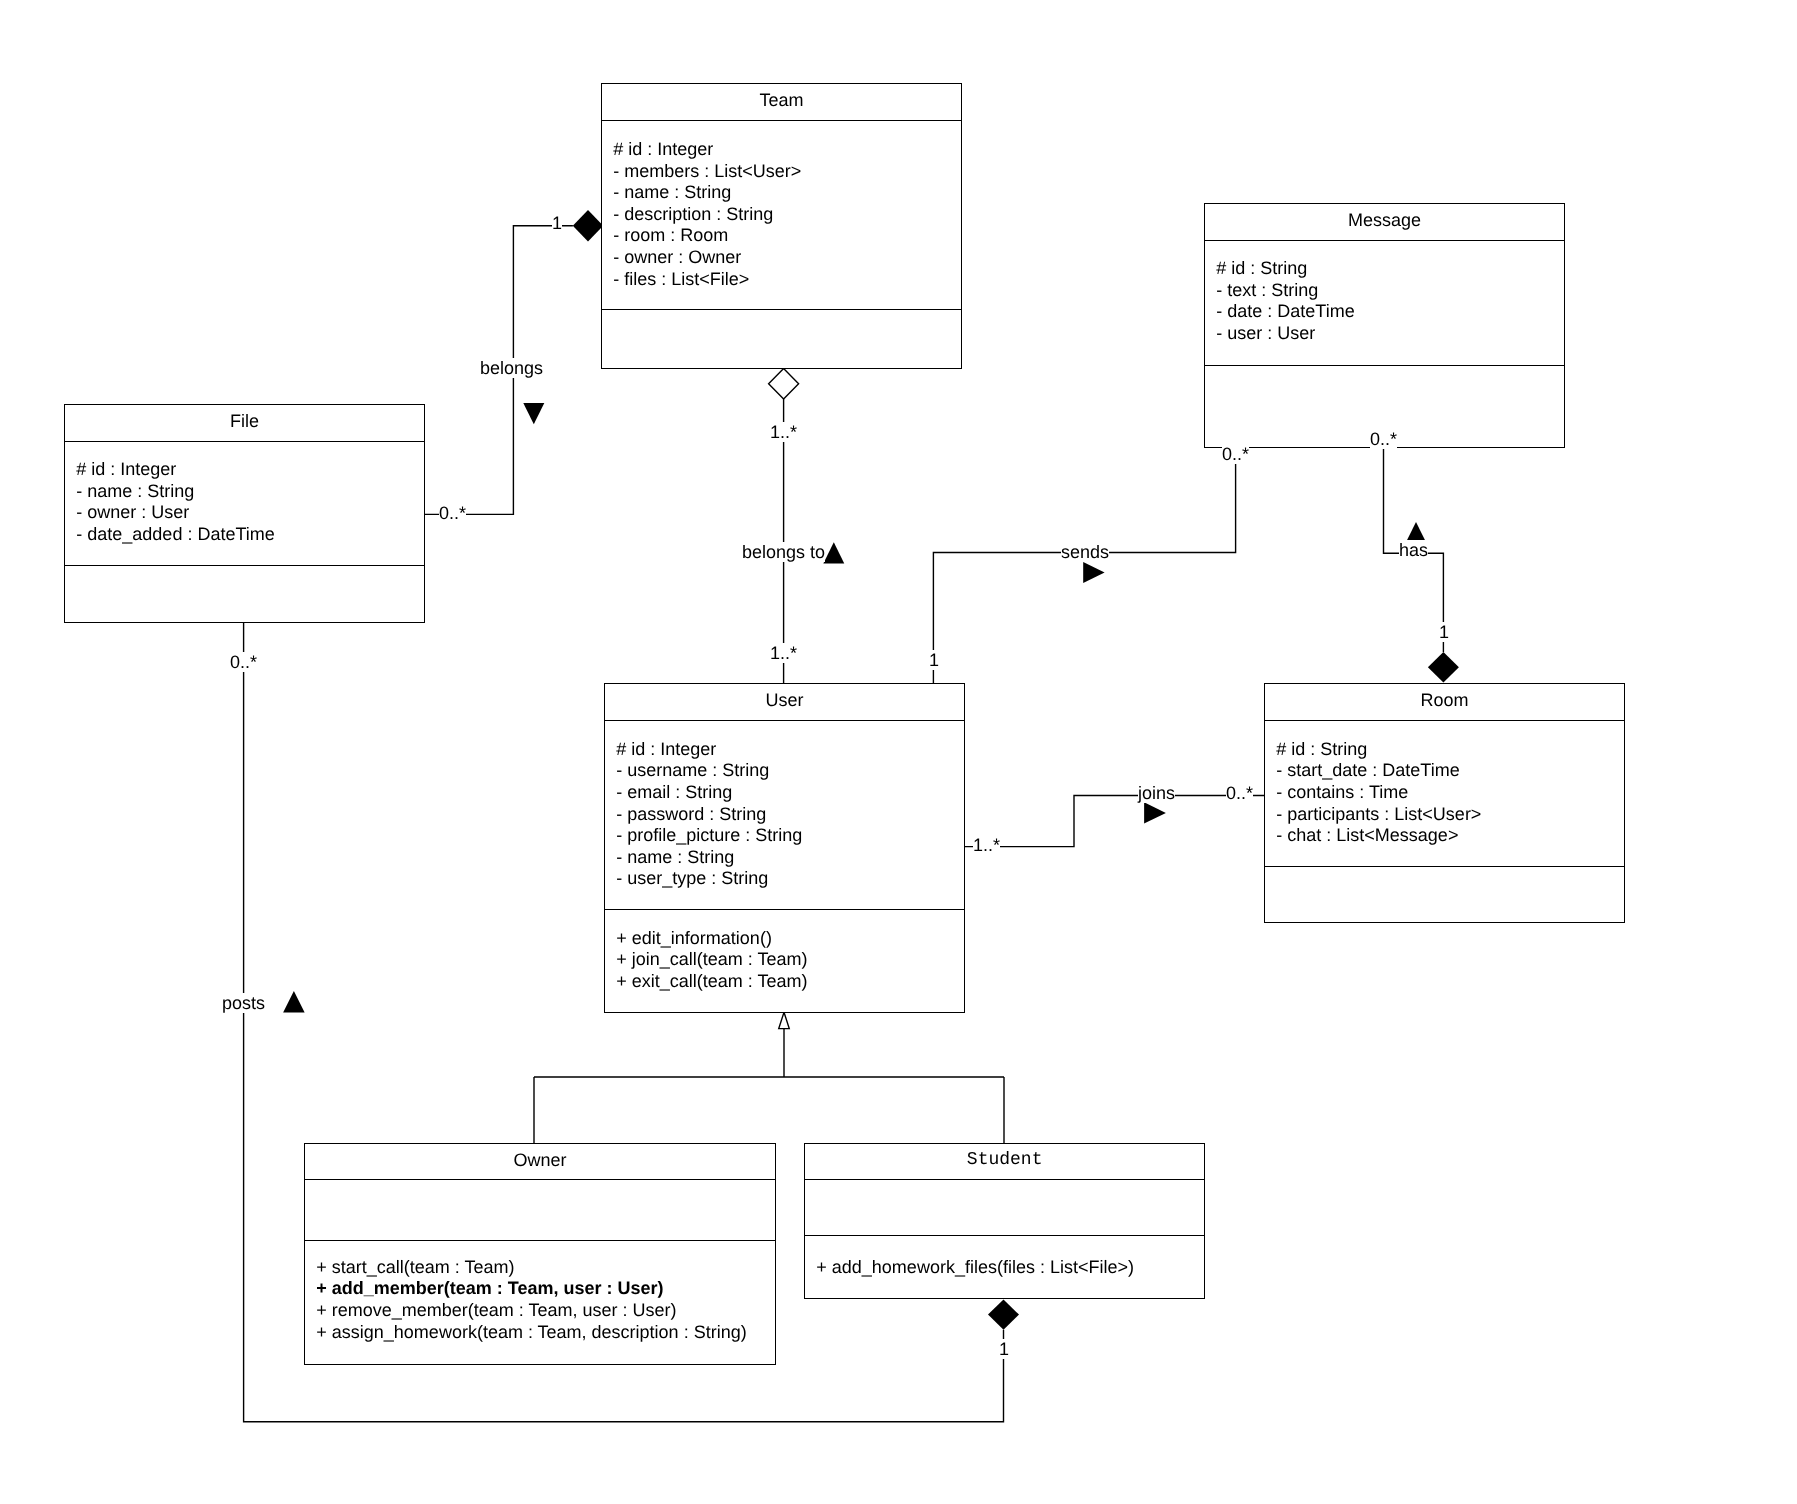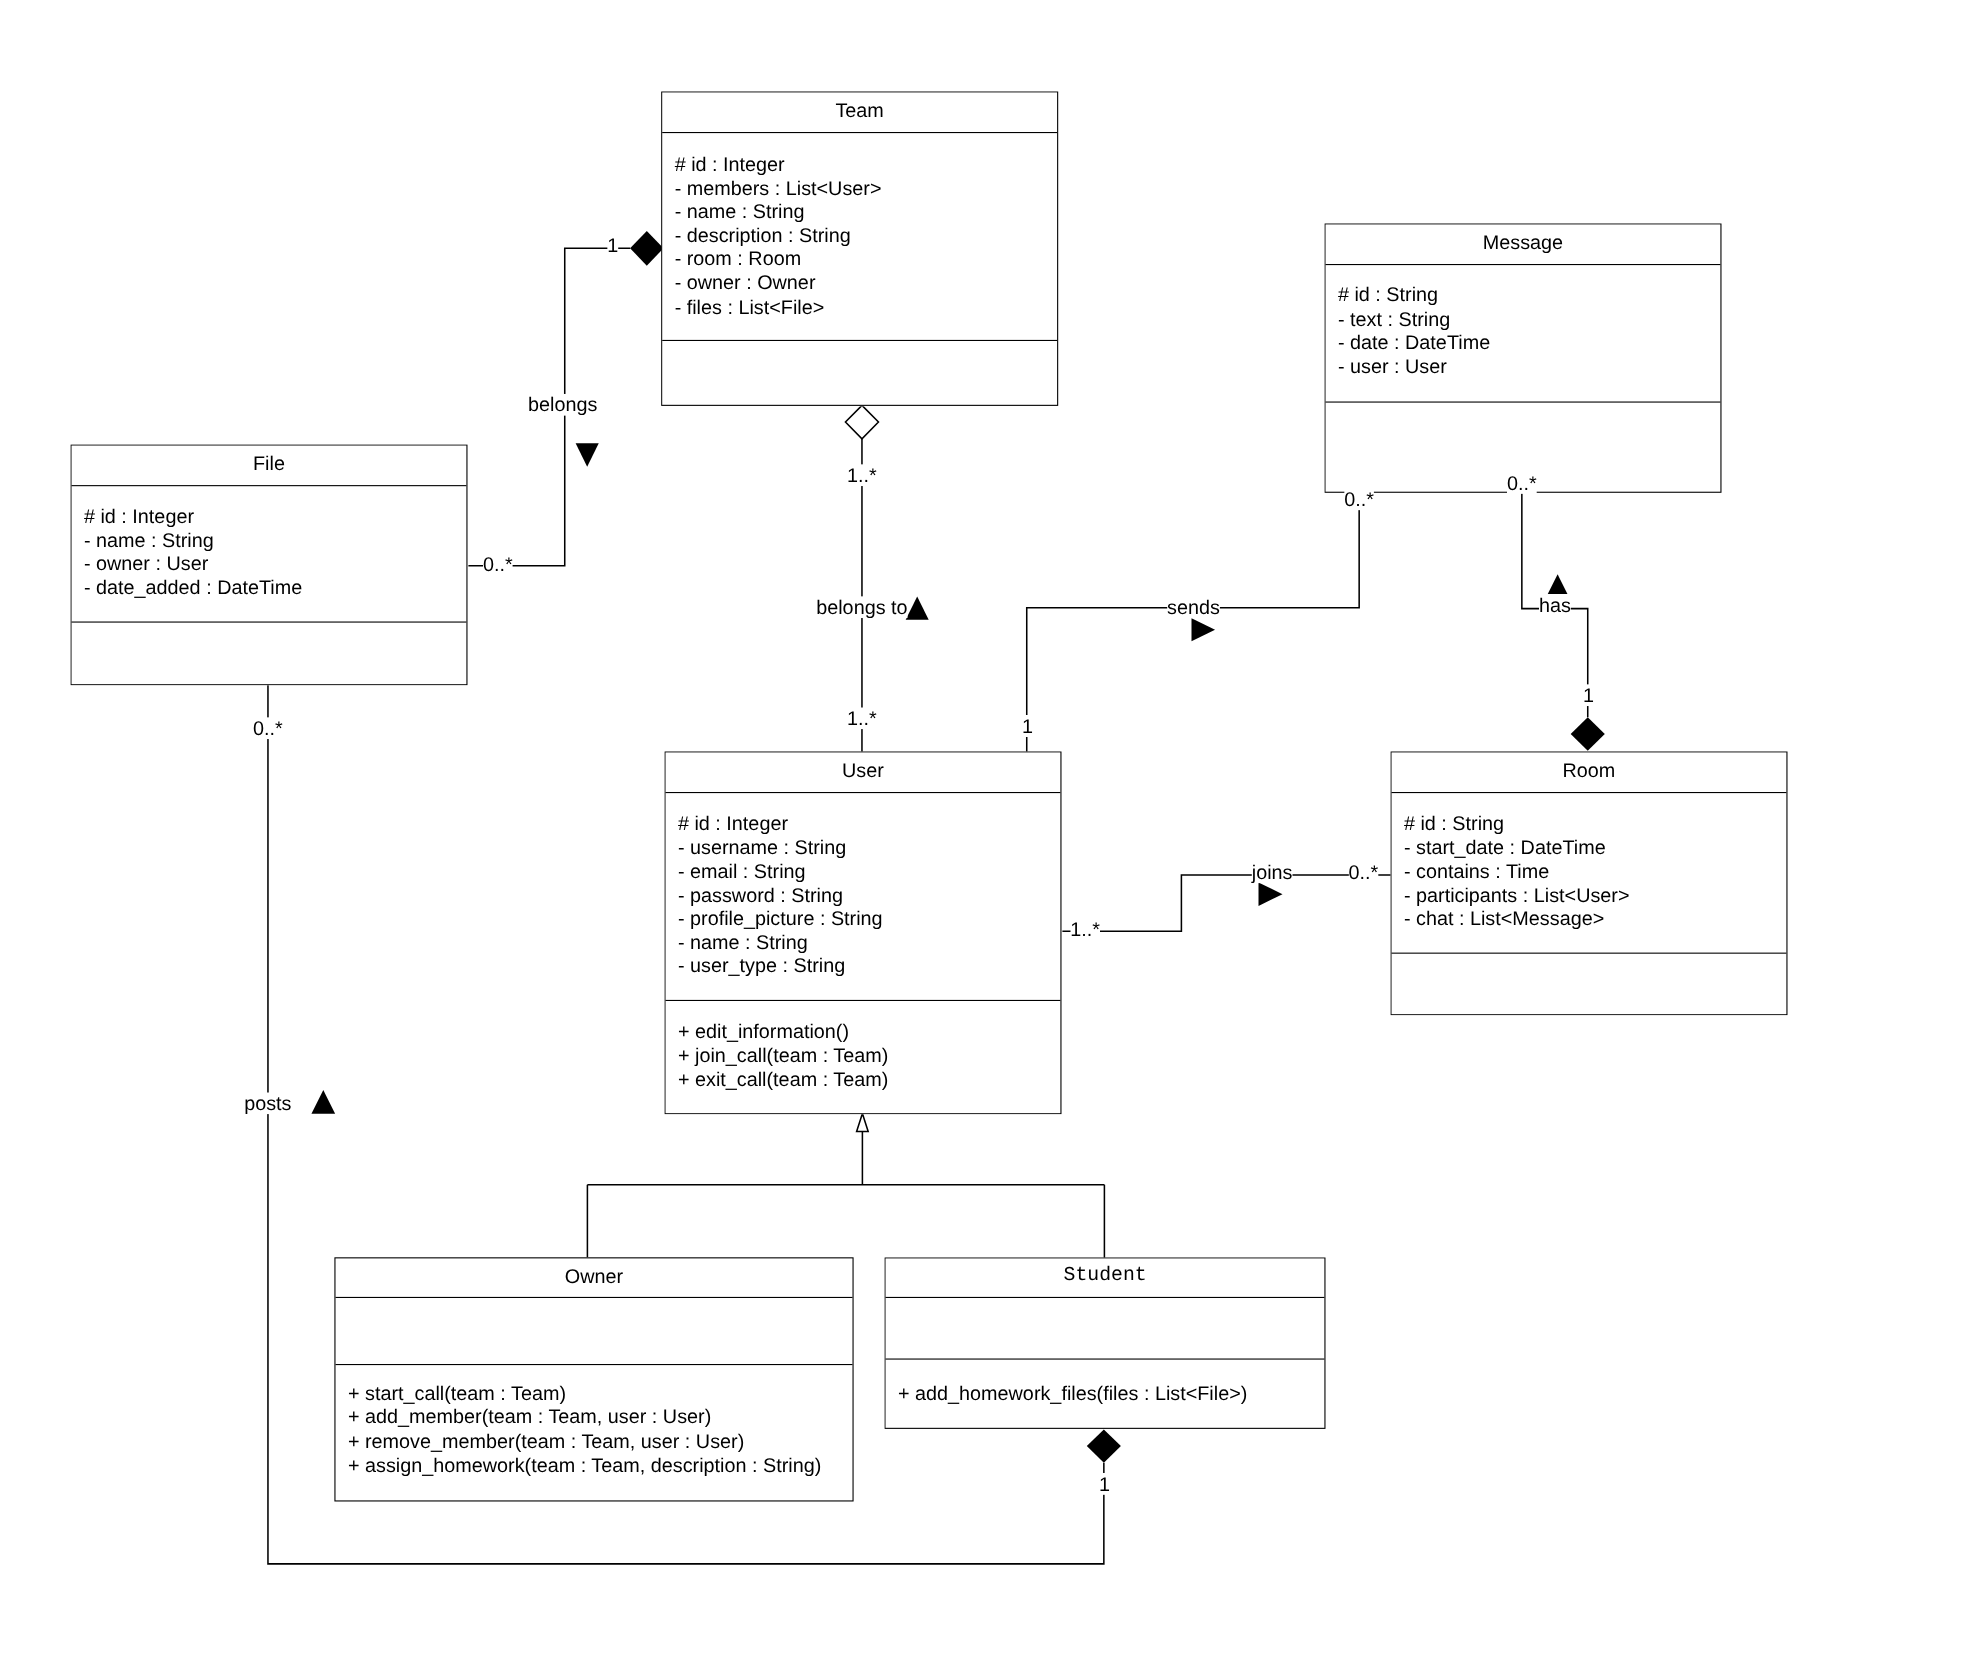--- a/index.html
+++ b/index.html
@@ -115,21 +115,21 @@
       </div>
     <div class="rows"></div>
   </div>
   <div class="cls" style="left: 304.4px; top: 1143.3px; width: 472px; height: 222.1px;">
     <div class="sep" style="top: 34.75px;"></div>
     <div class="sep" style="top: 95.75px;"></div>
     <div class="title" style="top: 5.55px;">Owner</div>
     <div class="rows"></div>
     <div class="rows">
         <div class="row" style="top: 112.8px;">+ start_call(team : Team)</div>
-        <div class="row" style="top: 134.4px;">+ add_member(team : Team, user : User)</div>
+        <div class="row" style="top: 134.4px; font-weight: bold;">+ add_member(team : Team, user : User)</div>
         <div class="row" style="top: 156px;">+ remove_member(team : Team, user : User)</div>
         <div class="row" style="top: 177.6px;">+ assign_homework(team : Team, description : String)</div>
       </div>
   </div>
   <div class="cls" style="left: 804.1px; top: 1143.3px; width: 401.3px; height: 156.2px;">
     <div class="sep" style="top: 34.75px;"></div>
     <div class="sep" style="top: 90.75px;"></div>
     <div class="title" style="top: 5.8px; font-family: Liberation Mono, monospace;">Student</div>
     <div class="rows"></div>
     <div class="rows">

